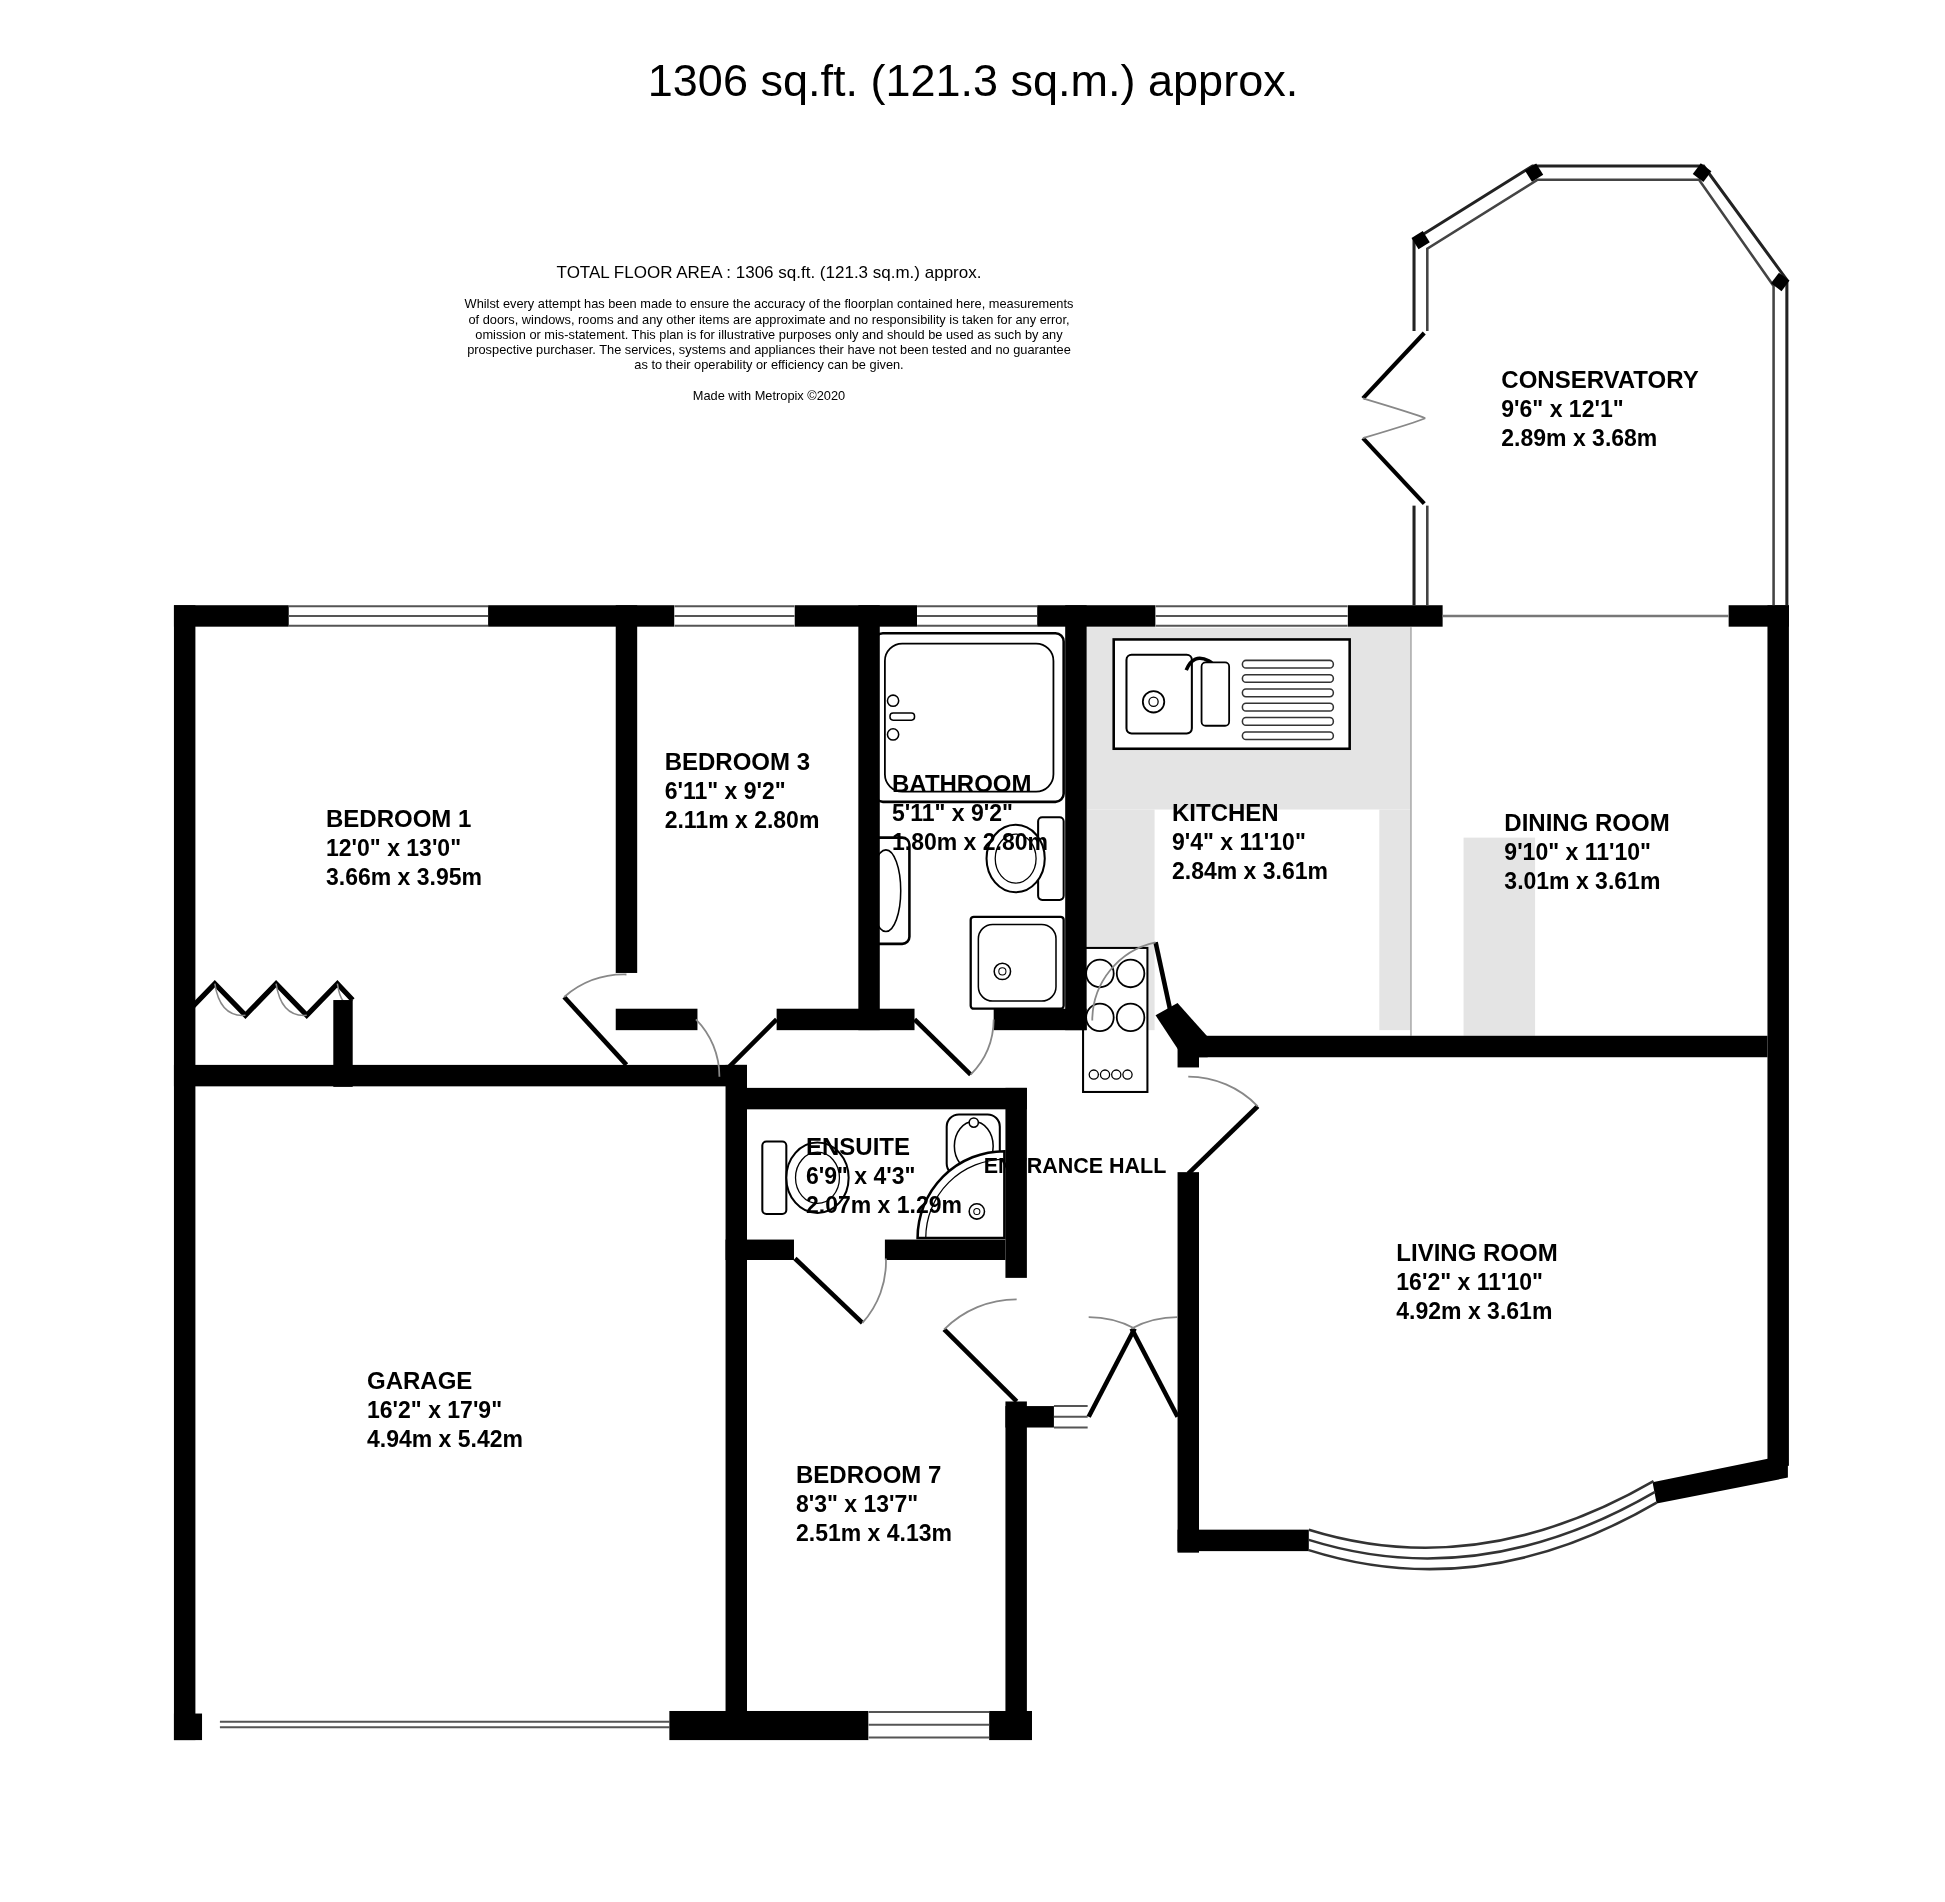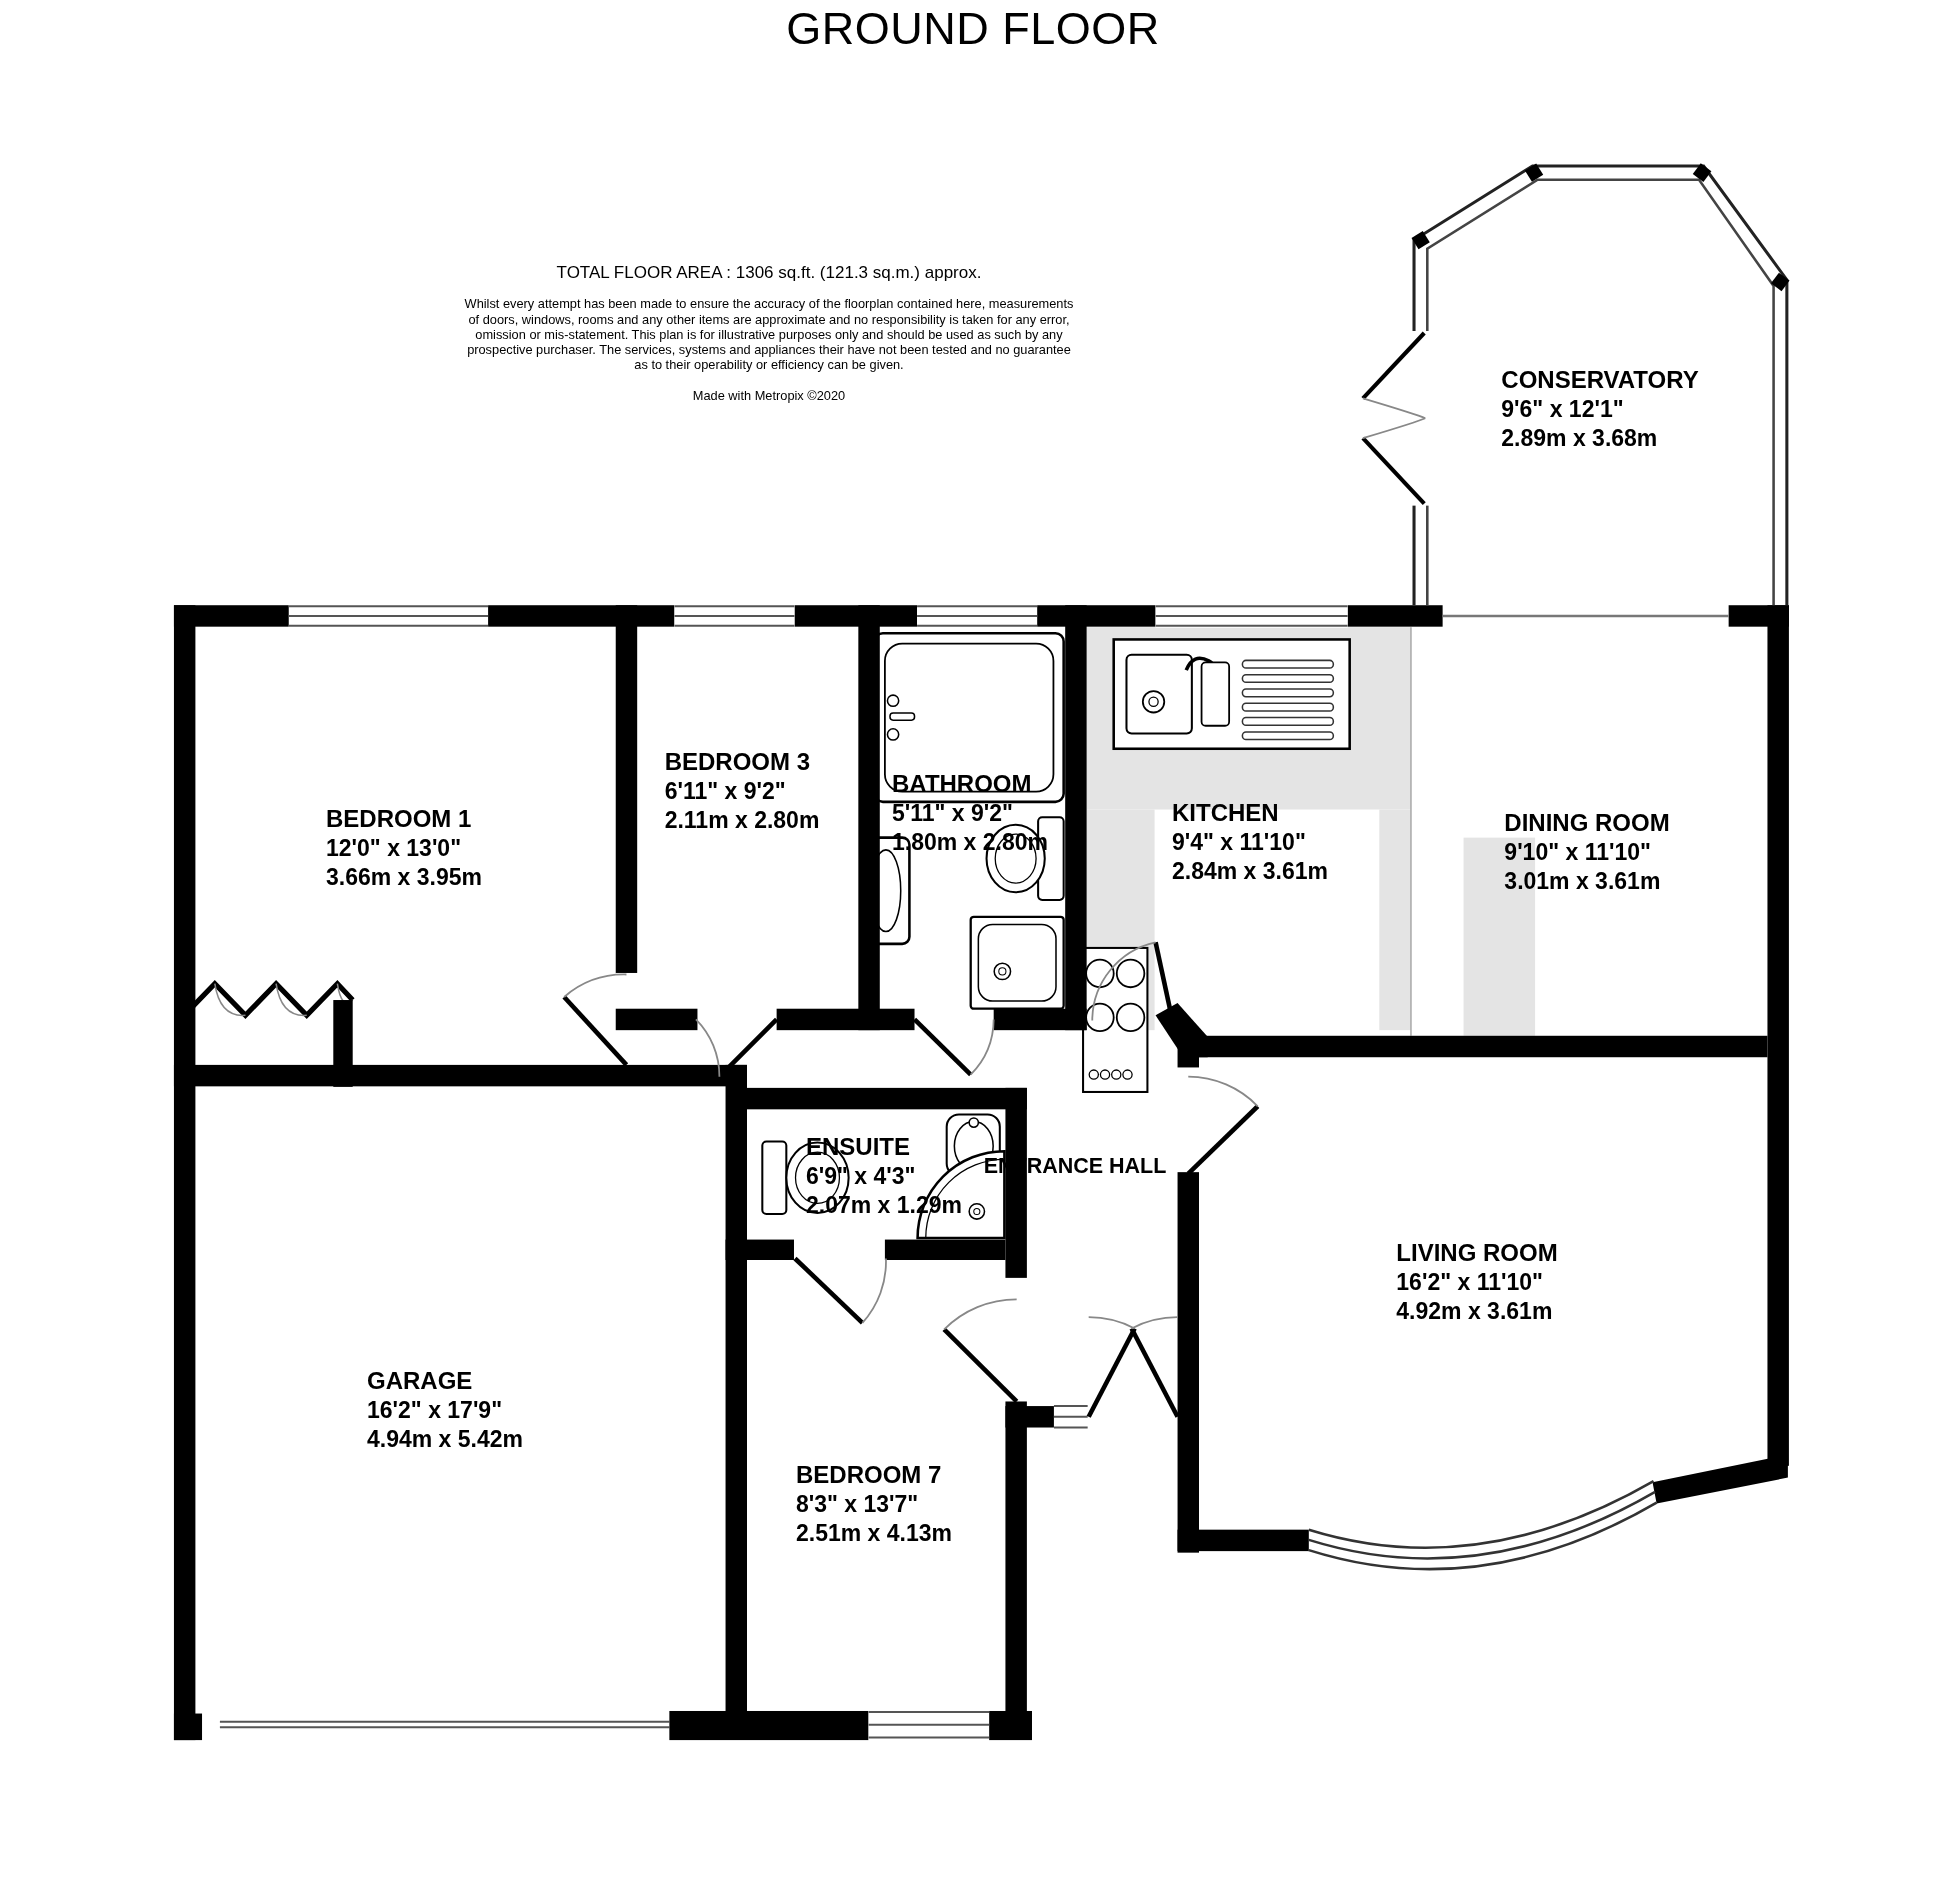--- a/index.html
+++ b/index.html
@@ -132,21 +132,21 @@
       <circle cx="2185" cy="2104" r="9" stroke-width="2.5"></circle>
       <circle cx="2207" cy="2104" r="9" stroke-width="2.5"></circle>
     </g>
 
     <g stroke="#555" stroke-width="4">
       <line x1="430" y1="3371" x2="1310" y2="3371"></line>
       <line x1="430" y1="3382" x2="1310" y2="3382"></line>
     </g>
   </svg>
 
-  <div class="page-title">GROUND FLOOR</div>
+  <div class="page-subtitle">1306 sq.ft. (121.3 sq.m.) approx.</div>
 
   <div class="disclaimer">
     <div class="total">TOTAL FLOOR AREA : 1306 sq.ft. (121.3 sq.m.) approx.</div>
     <div class="line">Whilst every attempt has been made to ensure the accuracy of the floorplan contained here, measurements</div>
     <div class="line">of doors, windows, rooms and any other items are approximate and no responsibility is taken for any error,</div>
     <div class="line">omission or mis-statement. This plan is for illustrative purposes only and should be used as such by any</div>
     <div class="line">prospective purchaser. The services, systems and appliances their have not been tested and no guarantee</div>
     <div class="line">as to their operability or efficiency can be given.</div>
     <div class="credit">Made with Metropix ©2020</div>
   </div>

